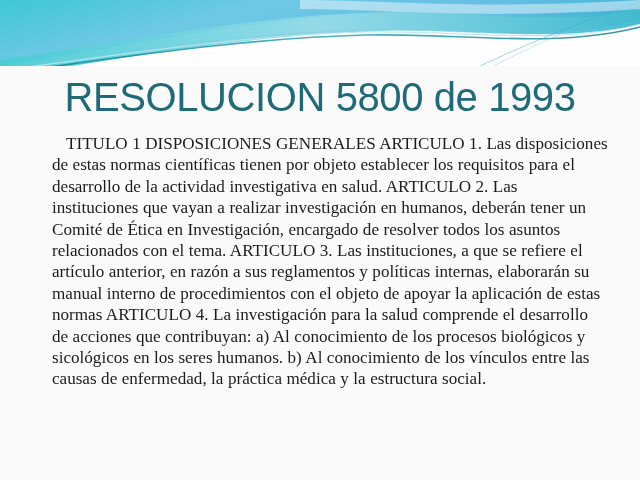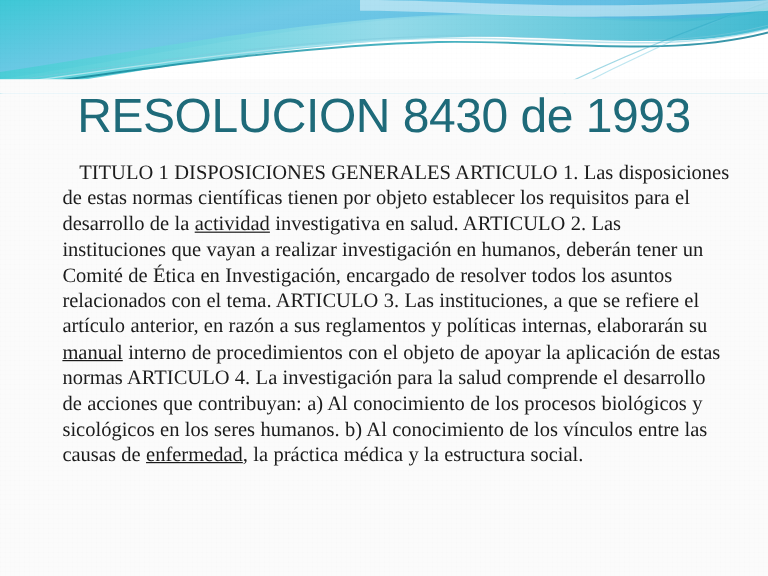--- a/index.html
+++ b/index.html
@@ -73,21 +73,20 @@
     width: 556px;
     font-family: "Liberation Serif", serif;
     font-size: 17.1px;
     line-height: 21.4px;
     color: #1c1c1c;
     text-align: left;
     text-indent: 14px;
     word-spacing: 0.2px;
   }
   #slide-body .u {
-    text-decoration: underline;
     text-underline-offset: 1px;
   }
 </style>
 </head>
 <body>
 
 <div id="slide" style="background: rgb(251, 251, 251);">
 
   <div id="wave-header">
     <svg viewBox="0 0 640 78" preserveAspectRatio="none" xmlns="http://www.w3.org/2000/svg">
@@ -129,18 +128,18 @@
 
       <path d="M455,78 C520,46 580,22 640,2" fill="none" stroke="#2fa9c6" stroke-width="1" opacity="0.45"></path>
       <path d="M470,78 C535,44 590,20 640,0" fill="none" stroke="#5fc3dd" stroke-width="0.9" opacity="0.4"></path>
 
       <path d="M300,0 C390,0 470,10 640,0 L640,9 C470,20 390,9 300,9 Z" fill="#ffffff" opacity="0.45"></path>
 
       <rect x="0" y="66" width="640" height="12" fill="#fbfbfb"></rect>
     </svg>
   </div>
 
-  <div id="slide-title" style="color: rgb(31, 107, 122);">RESOLUCION 8430 de 1993</div>
+  <div id="slide-title" style="color: rgb(31, 107, 122);">RESOLUCION 5800 de 1993</div>
 
   <div id="slide-body" style="color: rgb(28, 28, 28);"><span>TITULO 1 DISPOSICIONES GENERALES ARTICULO 1. Las disposiciones de estas normas científicas tienen por objeto establecer los requisitos para el desarrollo de la </span><span class="u">actividad</span><span> investigativa en salud. ARTICULO 2. Las instituciones que vayan a realizar investigación en humanos, deberán tener un Comité de Ética en Investigación, encargado de resolver todos los asuntos relacionados con el tema. ARTICULO 3. Las instituciones, a que se refiere el artículo anterior, en razón a sus reglamentos y políticas internas, elaborarán su </span><span class="u">manual</span><span> interno de procedimientos con el objeto de apoyar la aplicación de estas normas ARTICULO 4. La investigación para la salud comprende el desarrollo de acciones que contribuyan: a) Al conocimiento de los procesos biológicos y sicológicos en los seres humanos. b) Al conocimiento de los vínculos entre las causas de </span><span class="u">enfermedad</span><span>, la práctica médica y la estructura social.</span></div>
 
   <div id="paper-texture"></div>
 </div>
 
 </body></html>

